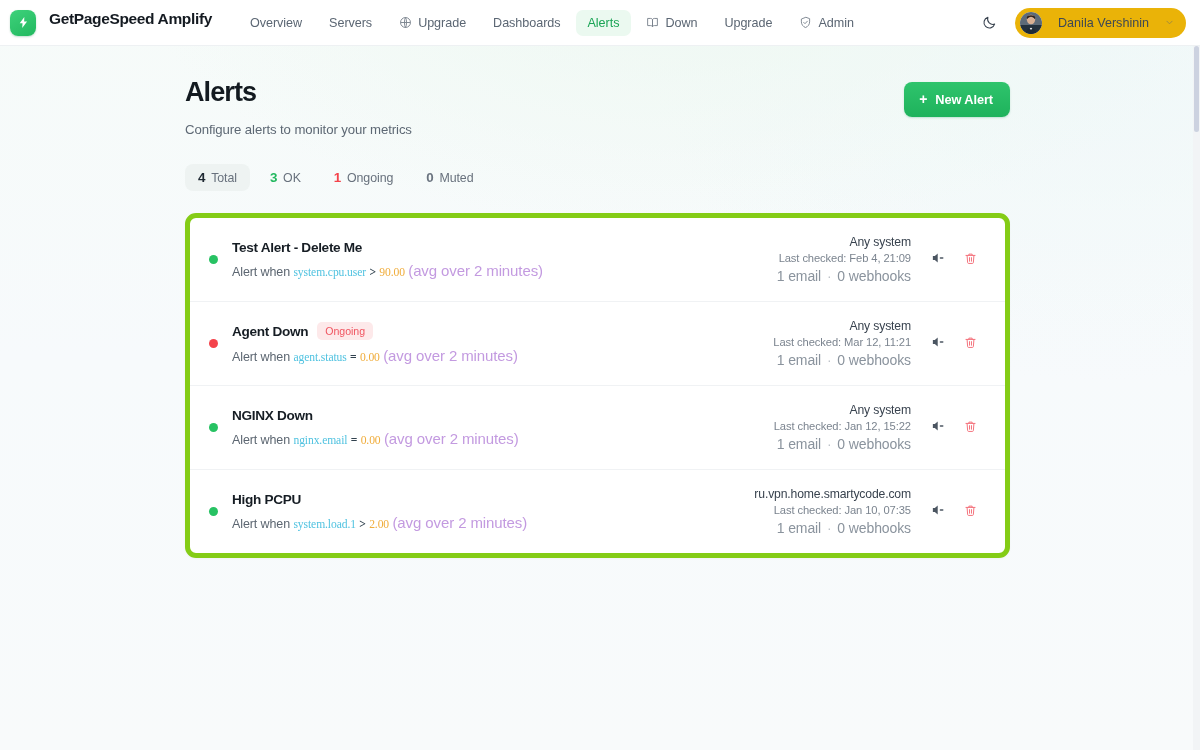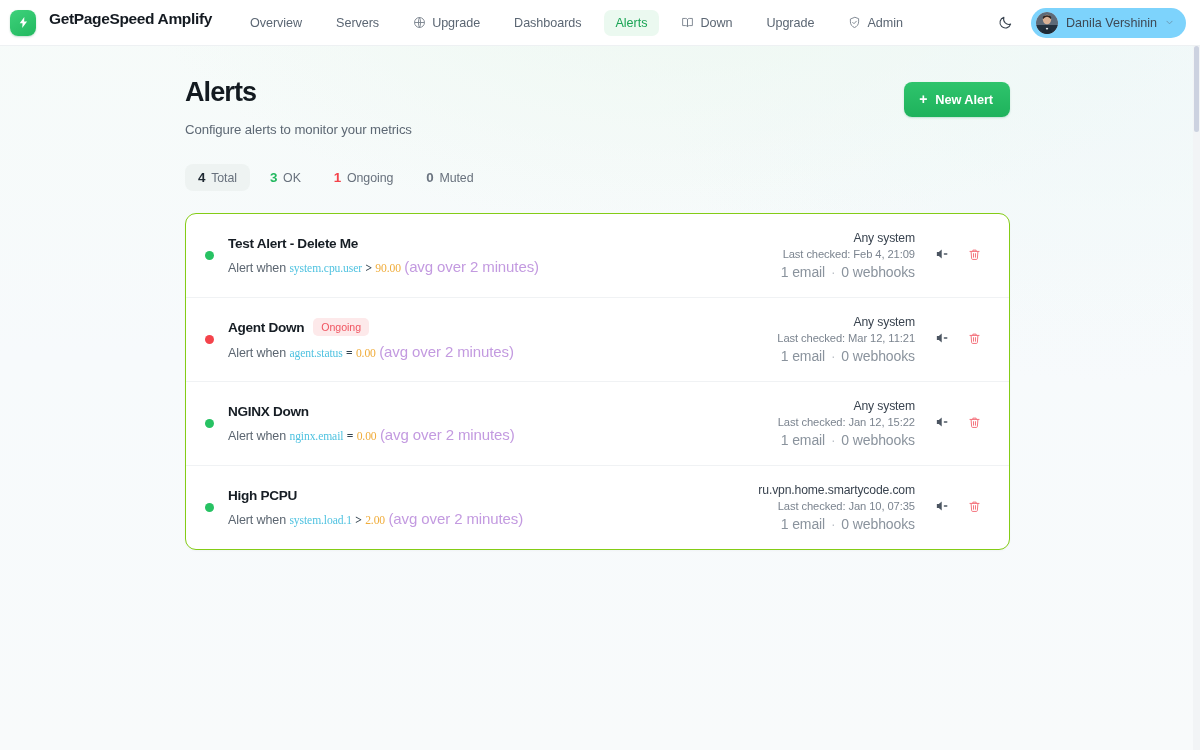--- a/index.html
+++ b/index.html
@@ -54,21 +54,21 @@
   .brand-logo svg { width: 13px; height: 13px; display: block; }
 
   .brand-name {
     font-size: 15.5px;
     font-weight: 700;
     letter-spacing: -0.35px;
     color: #141a21;
     white-space: nowrap;
   }
 
-  .nav-links { display: flex; align-items: center; gap: 10px; }
+  .nav-links { display: flex; align-items: center; gap: 3px; }
 
   .nav-link {
     display: flex; align-items: center; gap: 6px;
     font-size: 12.6px;
     color: #5b6673;
     padding: 6px 12px;
     border-radius: 7px;
     white-space: nowrap;
     cursor: pointer;
     letter-spacing: -0.05px;
@@ -84,22 +84,22 @@
 
   .theme-toggle {
     width: 26px; height: 26px;
     display: flex; align-items: center; justify-content: center;
     cursor: pointer;
     border-radius: 7px;
   }
   .theme-toggle svg { width: 15px; height: 15px; display: block; }
 
   .user-chip {
-    display: flex; align-items: center; gap: 8px;
-    background: #7dd3fc;
+    display: flex; align-items: center; gap: 16px;
+    background: #eab308;
     border-radius: 16px;
     padding: 4px 12px 4px 5px;
     cursor: pointer;
   }
   .avatar {
     width: 22px; height: 22px; border-radius: 50%;
     overflow: hidden; flex: 0 0 auto;
     background: #b9c3cc;
     position: relative;
   }
@@ -154,21 +154,21 @@
     cursor: pointer;
   }
   .stat.sel { background: #eef3f2; }
   .stat-num { font-size: 13.4px; font-weight: 700; letter-spacing: -0.3px; }
   .stat-label { font-size: 12.4px; color: #68717d; letter-spacing: -0.08px; }
 
   
   .alert-card {
     margin-top: 22px;
     background: #fff;
-    border: 1px solid #84cc16;
+    border: 5px solid #84cc16;
     border-radius: 11px;
     box-shadow: 0 1px 2px rgba(24,40,60,.03);
     overflow: hidden;
   }
 
   .alert-row {
     display: flex;
     align-items: center;
     padding: 17px 26px 17px 19px;
     border-bottom: 1px solid #f0f2f4;

